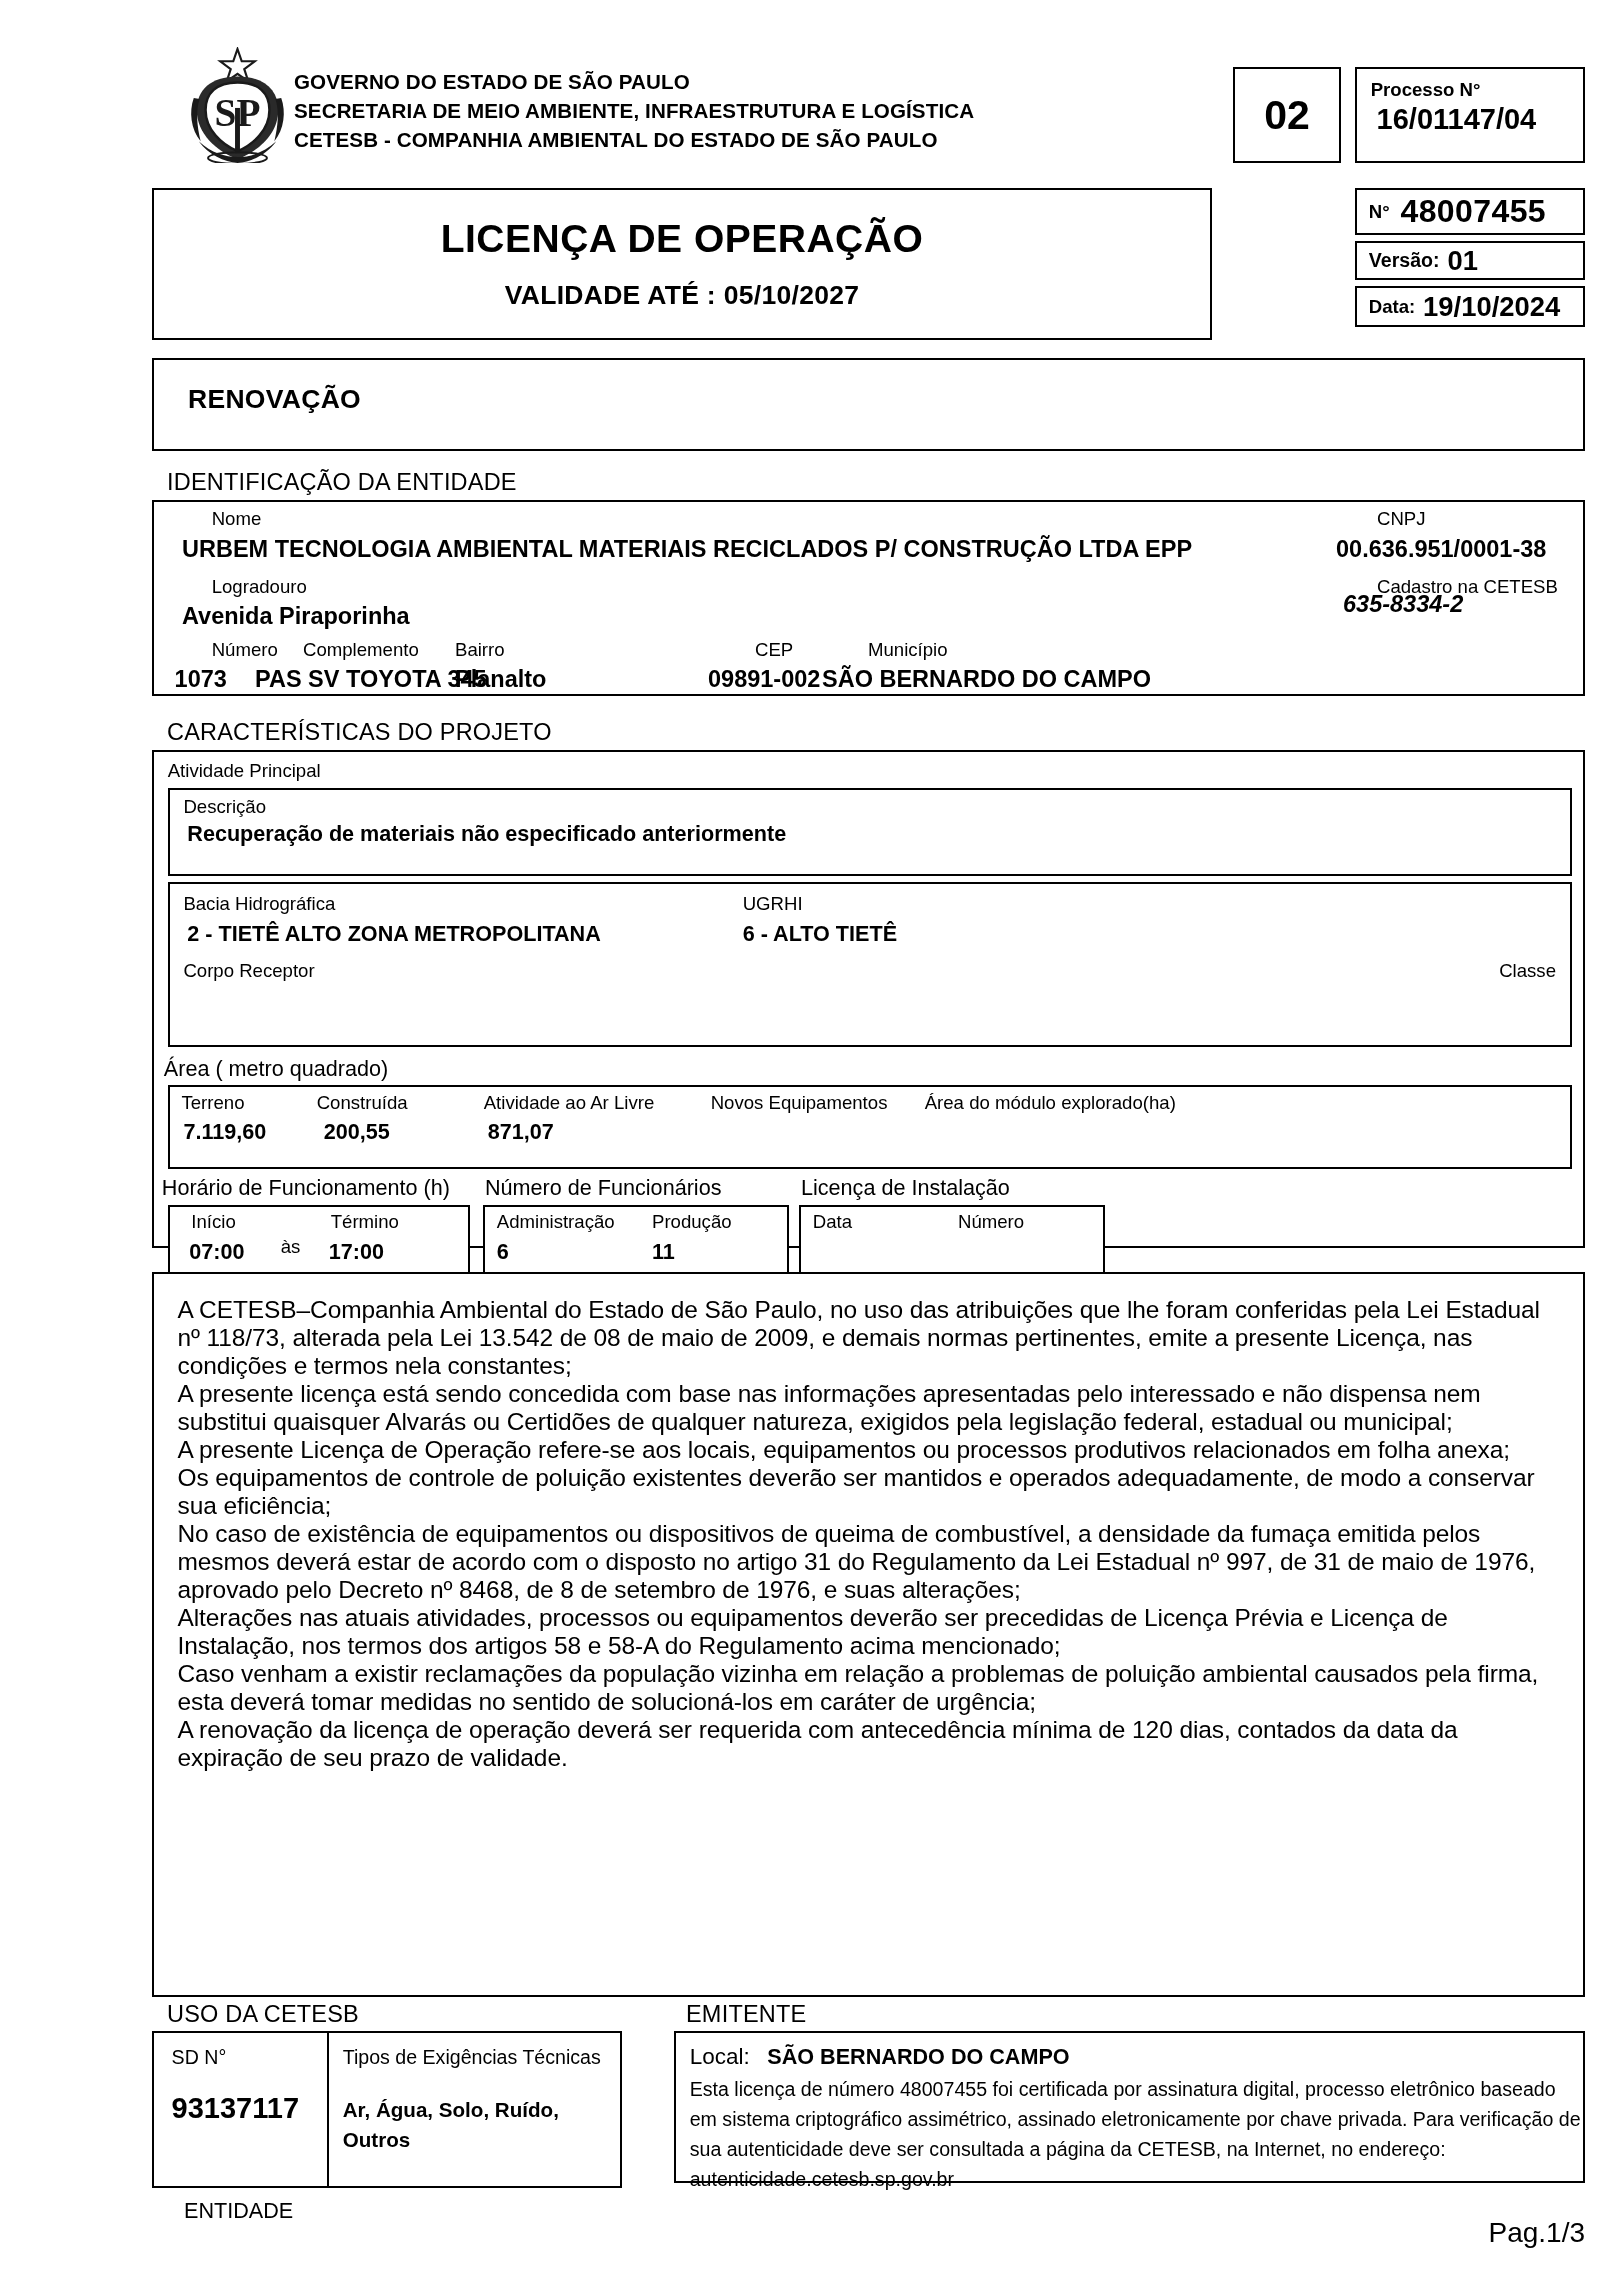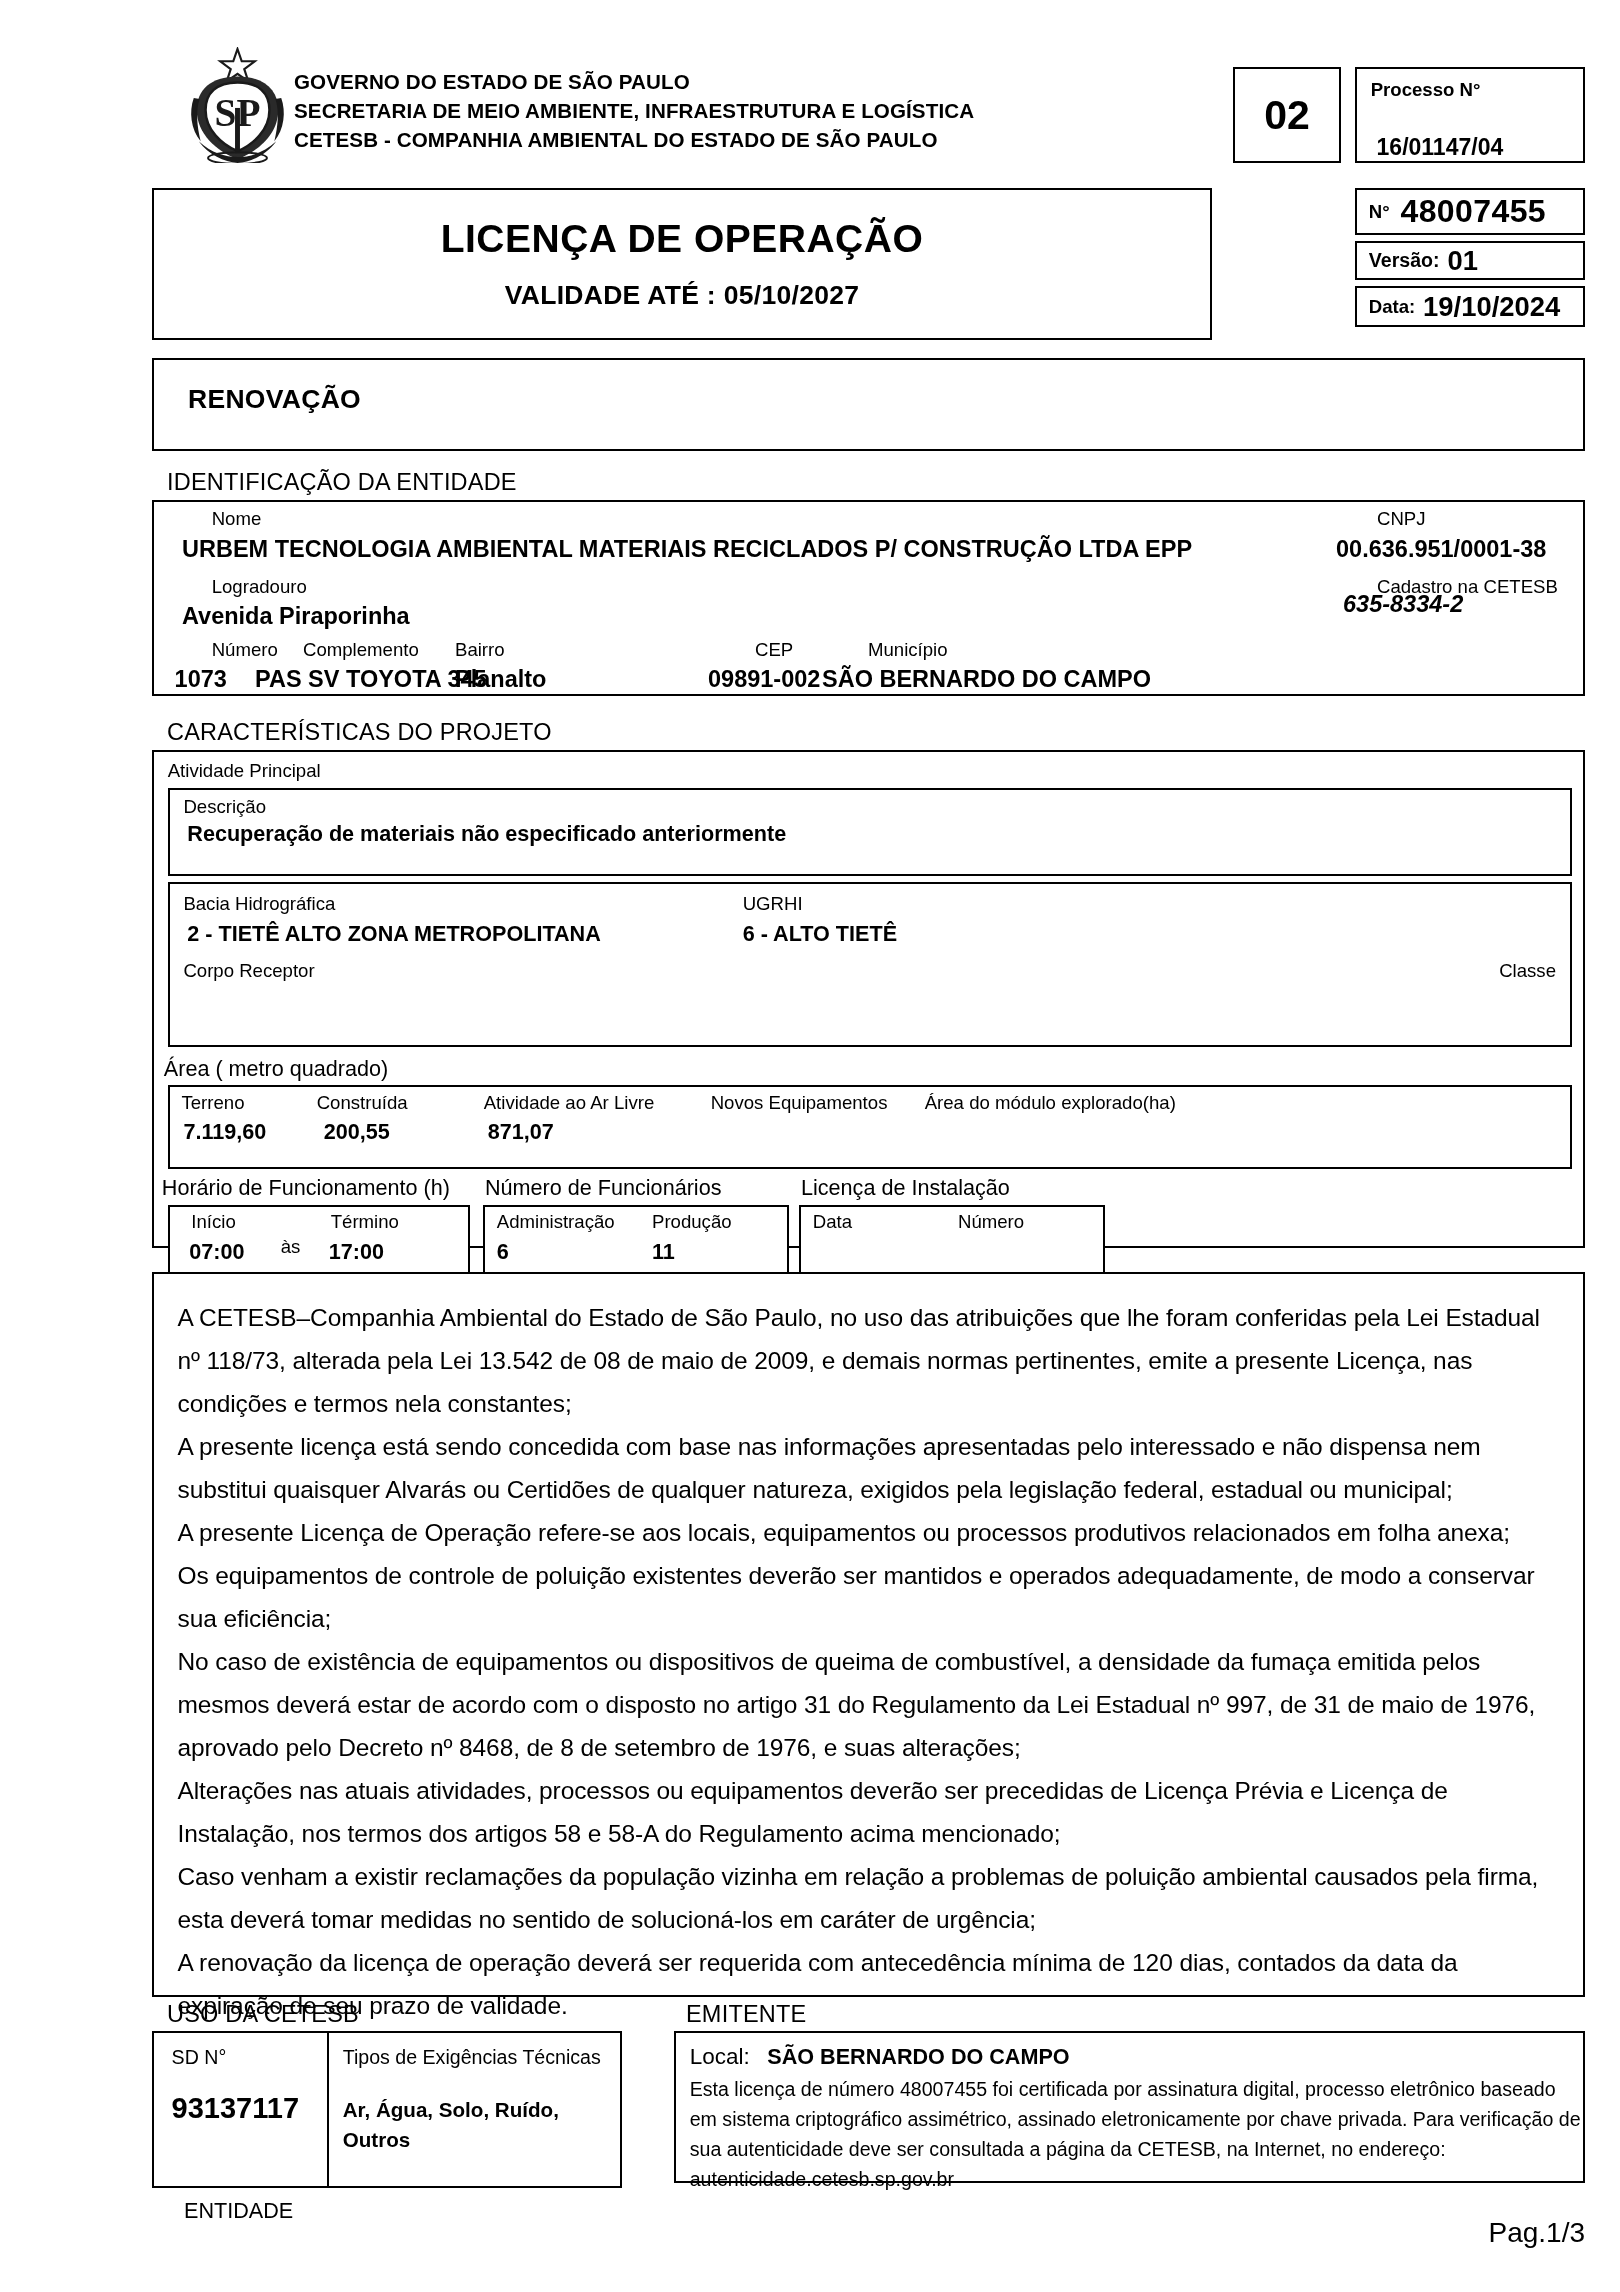--- a/index.html
+++ b/index.html
@@ -19,21 +19,21 @@
   .hdr-lines { position:absolute; left:294px; top:67px; }
   .hdr-lines div { font-size:20.6px; font-weight:bold; letter-spacing:0.1px; line-height:29px; white-space:nowrap; }
 
   .box { border:2.9px solid #000; background:#fff; }
 
   .num02 { position:absolute; left:1233px; top:67px; width:108px; height:96px;
            display:flex; align-items:center; justify-content:center;
            font-size:41px; font-weight:bold; }
   .proc { position:absolute; left:1355px; top:67px; width:230px; height:96px; padding:8.8px 0 0 13.7px; }
   .proc .lbl { font-size:18.6px; font-weight:bold; line-height:23.5px; }
-  .proc .val { font-size:23px; font-weight:bold; line-height:37px; margin-left:5.9px;margin-top:28px; }
+  .proc .val { font-size:29px; font-weight:bold; line-height:37px; margin-left:5.9px; }
 
   
   .titlebox { position:absolute; left:152px; top:188px; width:1060px; height:152px;
               display:flex; flex-direction:column; align-items:center; justify-content:center; }
   .titlebox .t1 { font-size:39px; font-weight:bold; letter-spacing:0.5px; }
   .titlebox .t2 { font-size:26.5px; font-weight:bold; margin-top:19.6px; letter-spacing:0.3px; }
 
   .licnum  { position:absolute; left:1355px; top:188px; width:230px; height:47px; padding-left:11.8px; display:flex; align-items:center; }
   .licnum .sup { font-size:18.6px; font-weight:bold; }
   .licnum .big { font-size:32px; font-weight:bold; margin-left:10.8px; letter-spacing:0.4px; }
@@ -57,21 +57,21 @@
   .ident .valrow { position:absolute; font-size:23.5px; font-weight:bold; white-space:nowrap; }
 
   
   .carac { position:absolute; left:152px; top:750px; width:1433px; height:498px; }
   .inner { border:2.9px solid #000; background:#fff; position:absolute; }
   .lbl-s { font-size:18.6px; }
   .val-b { font-size:21.6px; font-weight:bold; }
 
   
   .corpo { position:absolute; left:152px; top:1272px; width:1433px; height:725px; padding:21.6px 25.5px 0 23.5px; }
-  .corpo p { margin:0; font-size:24.5px; line-height:43px; letter-spacing:-0.1px; }
+  .corpo p { margin:0; font-size:24.5px; line-height:28px; letter-spacing:-0.1px; }
 
   
   .uso-box { position:absolute; left:152px; top:2031px; width:470px; height:157px; border:2.9px solid #000; }
   .uso-l { position:absolute; left:0; top:0; width:155px; height:100%; padding:11.8px 0 0 17.6px;border-radius:15px; }
   .uso-r { position:absolute; left:173px; top:0; width:294px; height:100%; padding:11.8px 0 0 13.7px; border-left:2.9px solid #000; }
   .f-lbl { font-size:19.6px; line-height:25.5px; }
   .f-val { font-size:29px; font-weight:bold; margin-top:21.6px; }
   .f-val2 { font-size:20.6px; font-weight:bold; margin-top:24.5px; line-height:30px; }
   .entidade { position:absolute; left:184px; top:2198px; font-size:21.6px; }
 

